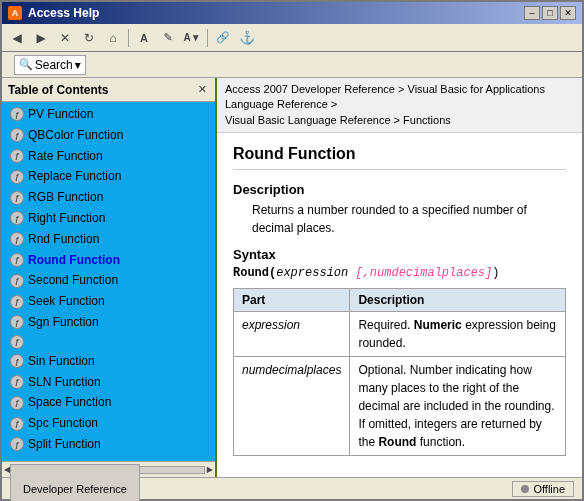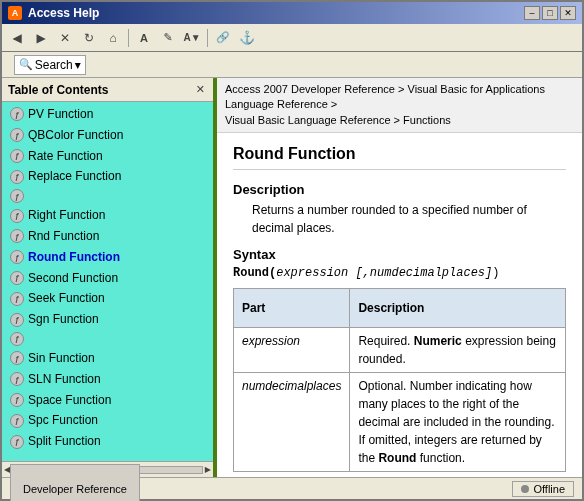--- a/index.html
+++ b/index.html
@@ -139,22 +139,22 @@
 
     .main-content {
       display: flex;
       flex: 1;
       overflow: hidden;
     }
 
     .toc-panel {
       width: 215px;
       flex-shrink: 0;
-      background: #5eead4;
-      border-right: 4px solid #4d7c0f;
+      background: #0ea5e9;
+      border-right: 2px solid #4d7c0f;
       display: flex;
       flex-direction: column;
       overflow: hidden;
     }
 
     .toc-header {
       background: #ece9d8;
       border-bottom: 1px solid #a0a0a0;
       padding: 4px 6px;
       display: flex;
@@ -293,34 +293,34 @@
     .syntax-line .fn-name {
       font-weight: bold;
     }
 
     .syntax-line .param {
       font-style: italic;
     }
 
     .syntax-line .optional {
       font-style: italic;
-      color: #000000;
+      color: #ec4899;
     }
 
     table.parts-table {
       border-collapse: collapse;
       width: 100%;
       margin-top: 8px;
       font-size: 12px;
     }
 
     table.parts-table th {
       background: #d8e4f0;
       border: 1px solid #a0a0a0;
-      padding: 12px 8px;
+      padding: 4px 8px;
       text-align: left;
       font-weight: bold;
       color: #000;
     }
 
     table.parts-table td {
       border: 1px solid #a0a0a0;
       padding: 4px 8px;
       vertical-align: top;
       color: #000;
@@ -439,20 +439,21 @@
           <div class="toc-item">
             <div class="toc-item-icon">ƒ</div>
             <span>Rate Function</span>
           </div>
           <div class="toc-item">
             <div class="toc-item-icon">ƒ</div>
             <span>Replace Function</span>
           </div>
           <div class="toc-item">
             <div class="toc-item-icon">ƒ</div>
+            <span>RGB Function</span>
           </div>
           <div class="toc-item">
             <div class="toc-item-icon">ƒ</div>
             <span>Right Function</span>
           </div>
           <div class="toc-item">
             <div class="toc-item-icon">ƒ</div>
             <span>Rnd Function</span>
           </div>
           <div class="toc-item active">

